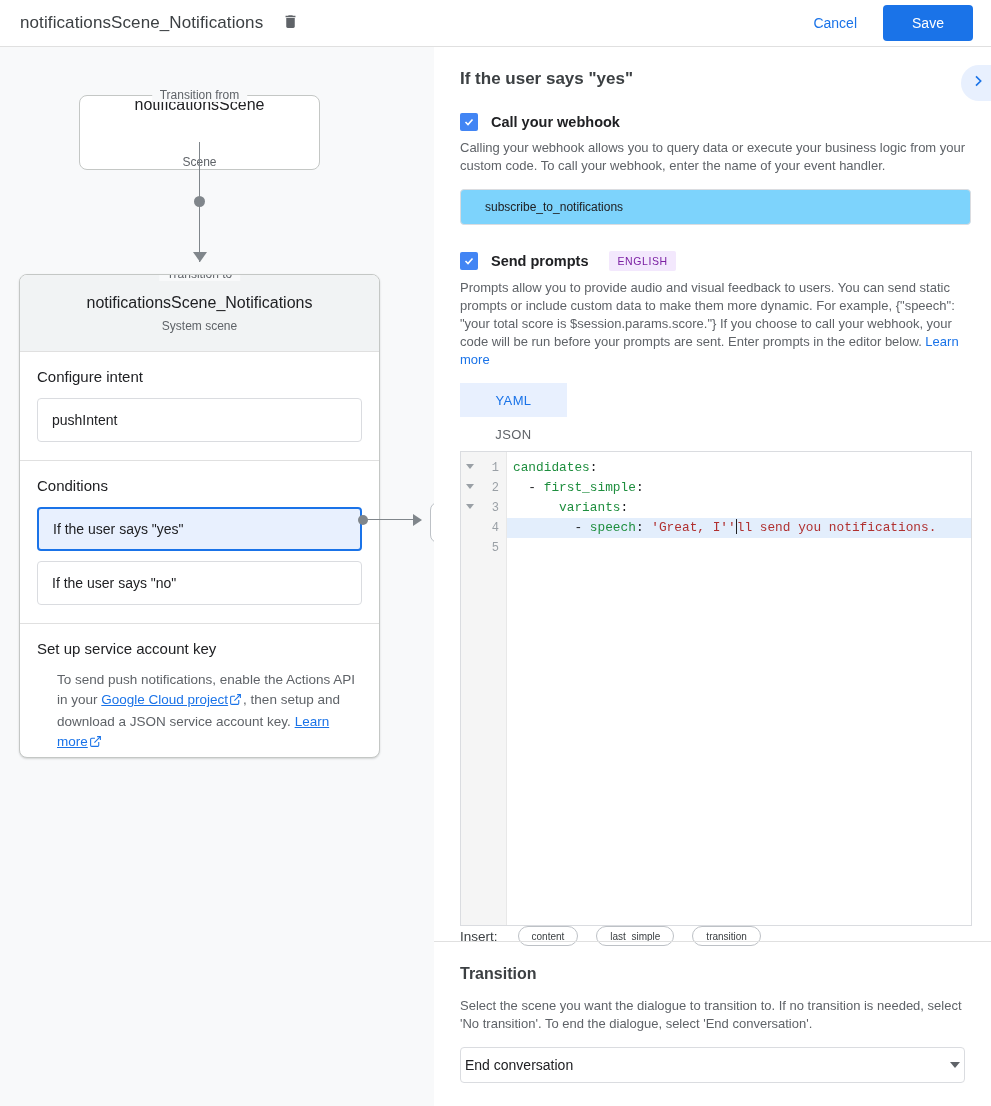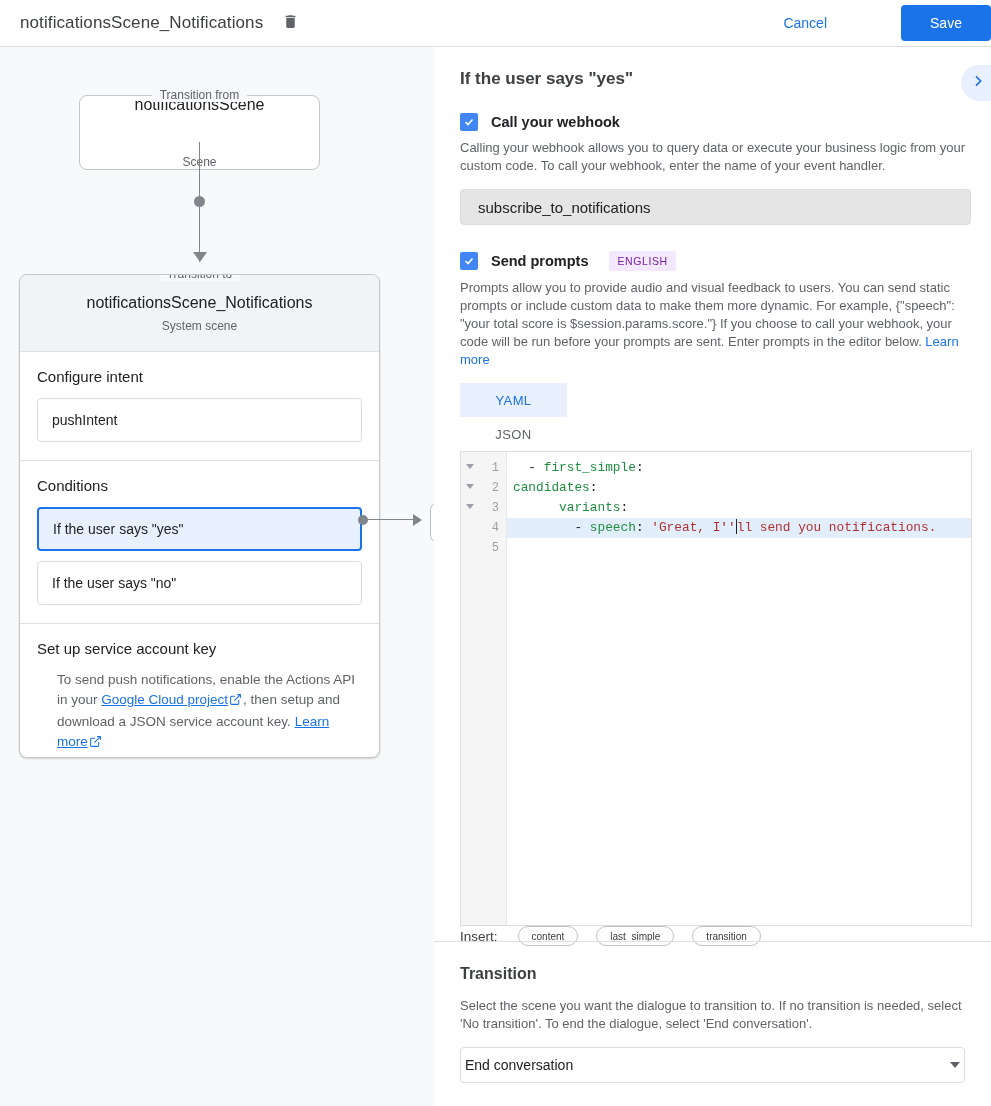--- a/index.html
+++ b/index.html
@@ -28,21 +28,21 @@
   .trash-btn {
     margin-left: 14px;
     width: 26px; height: 26px;
     display: flex; align-items: center; justify-content: center;
     cursor: pointer;
     background: none; border: none; padding: 0;
   }
   .header-right {
     margin-left: auto;
     display: flex; align-items: center;
-    gap: 48px;
+    padding-right: 18px;
   }
   .cancel-btn {
     color: #1a73e8; font-size: 14px; font-weight: 500;
     background: none; border: none; cursor: pointer;
     padding: 8px 14px; font-family: inherit;
   }
   .save-btn {
     background: #1a73e8; color: #fff;
     border: none; border-radius: 4px;
     font-size: 14px; font-weight: 500;
@@ -221,22 +221,22 @@
     margin-left: 8px;
   }
   .desc {
     font-size: 13px; color: #5f6368;
     line-height: 18px; margin: 0 0 14px 0;
     max-width: 512px;
   }
   .text-input {
     width: 511px; height: 36px;
     border: 1px solid #dadce0; border-radius: 4px;
-    padding: 0 17px; font-size: 15px; color: #202124;
-    font-family: inherit; background: #e5e5e5;
+    padding: 0 24px; font-size: 12px; color: #202124;
+    font-family: inherit; background: #7dd3fc;
     margin-bottom: 26px; outline: none;
   }
   .tabs { display: flex; margin-bottom: 0; flex-direction: column; }
   .tab {
     width: 107px; height: 34px;
     display: flex; align-items: center; justify-content: center;
     font-size: 13px; color: #5f6368;
     cursor: pointer; letter-spacing: .4px;
   }
   .tab.active { background: #e8f0fe; color: #1a73e8; }
@@ -438,22 +438,22 @@
 
     <div class="editor">
       <div class="gutter" id="gutter">
           <div class="gline"><span class="fold"></span>1</div>
           <div class="gline"><span class="fold"></span>2</div>
           <div class="gline"><span class="fold"></span>3</div>
           <div class="gline">4</div>
           <div class="gline">5</div>
         </div>
       <div class="code" id="code">
+          <div class="cline"><span class="k">candidates</span><span class="p">:</span></div>
           <div class="cline"><span class="p">  - </span><span class="k">first_simple</span><span class="p">:</span></div>
-          <div class="cline"><span class="k">candidates</span><span class="p">:</span></div>
           <div class="cline"><span class="p">      </span><span class="k">variants</span><span class="p">:</span></div>
           <div class="cline hl"><span class="p">        - </span><span class="k">speech</span><span class="p">: </span><span class="s">'Great, I''</span><span class="caret"></span><span class="s">ll send you notifications.</span></div>
           <div class="cline"></div>
         </div>
     </div>
 
     <div class="insert-row">
       <span class="insert-label">Insert:</span>
       <button class="chip">content</button>
       <button class="chip">last_simple</button>

